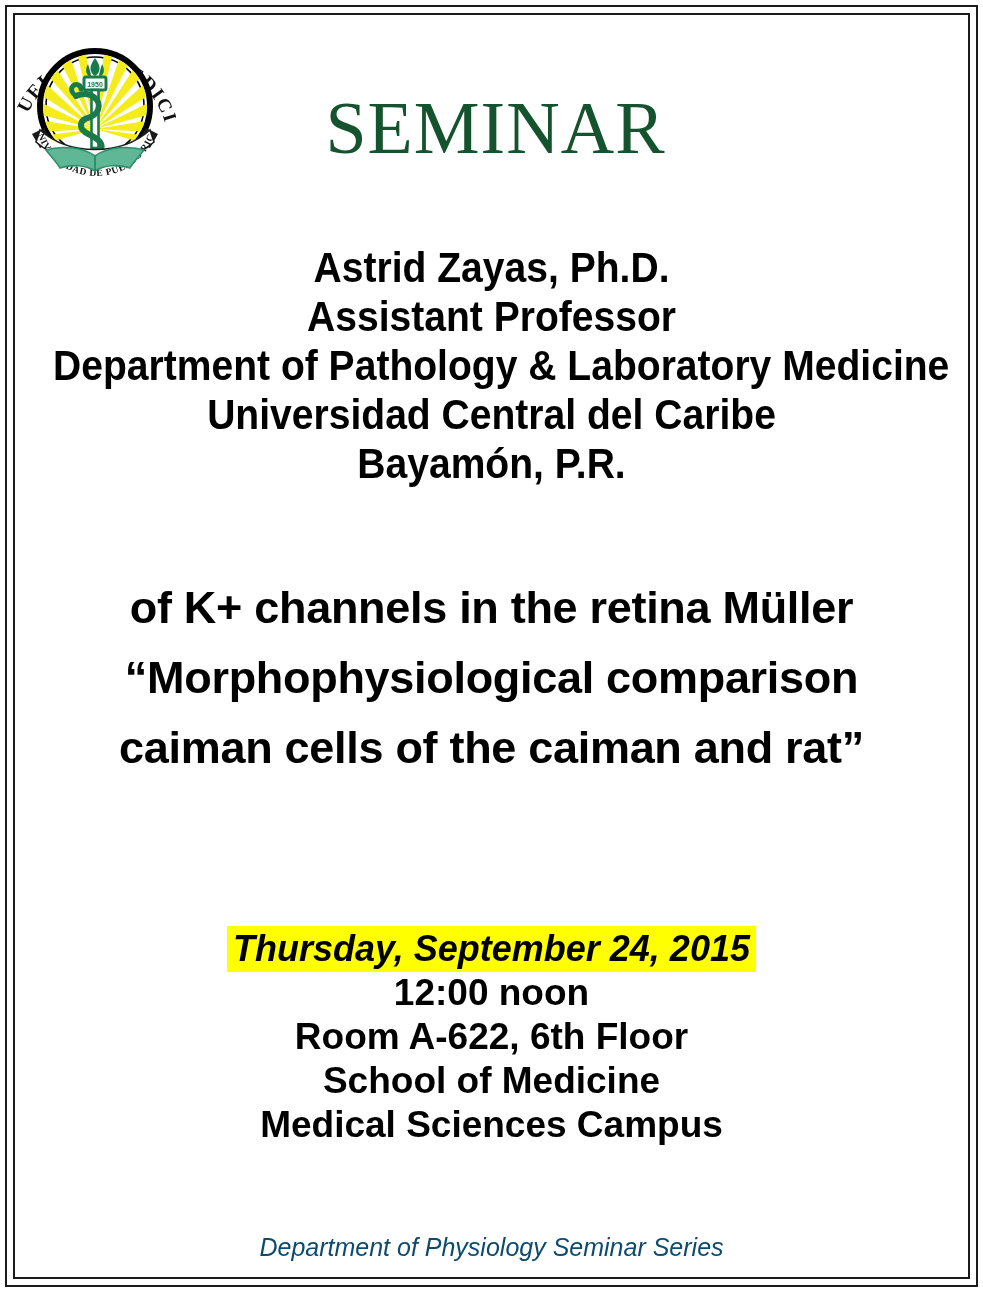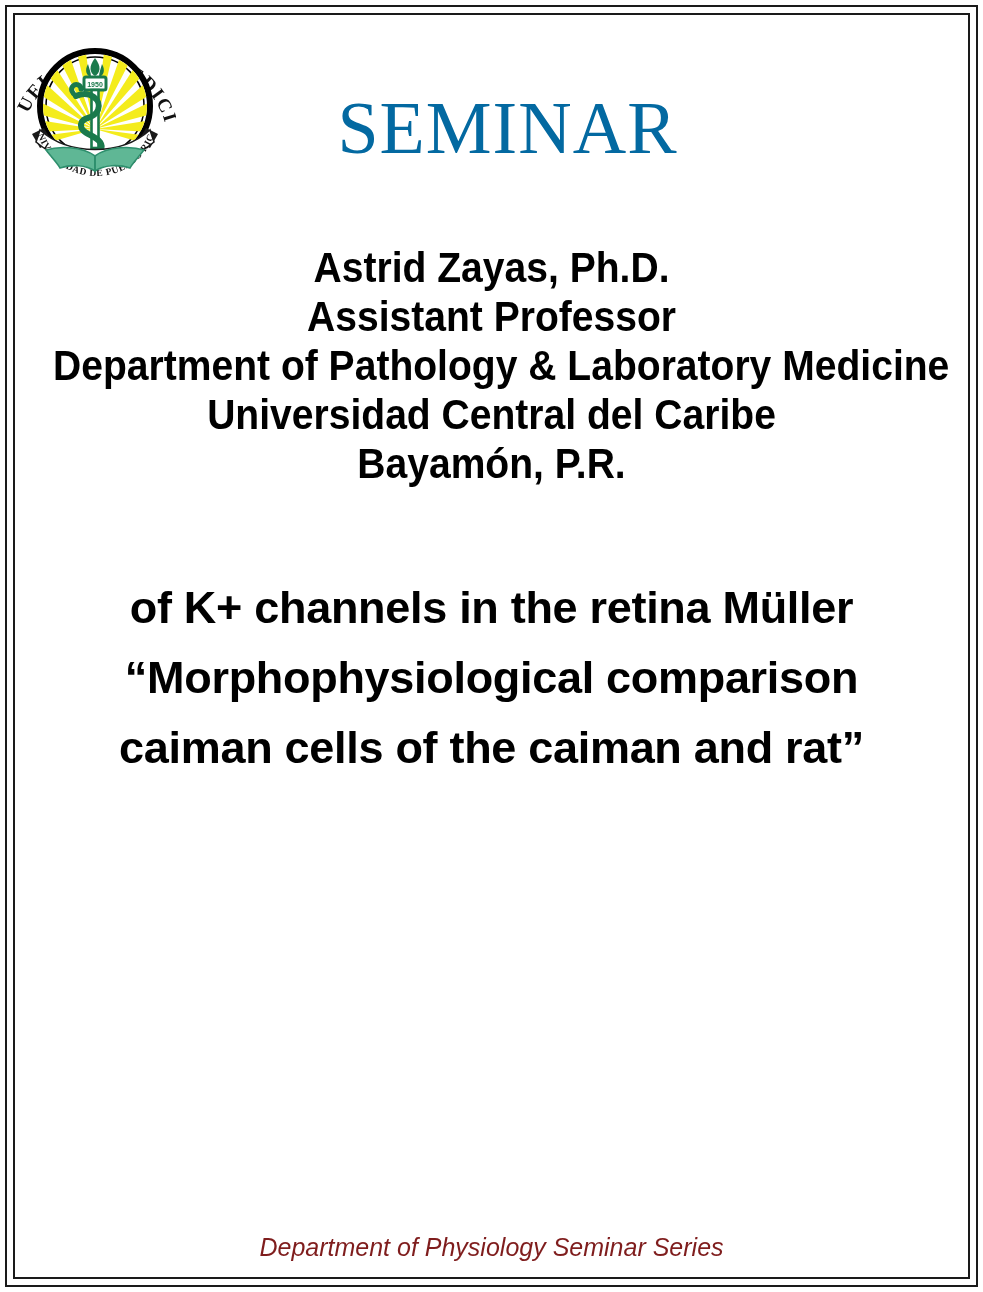--- a/index.html
+++ b/index.html
@@ -59,28 +59,28 @@
     left: 20px;
     top: 0;
     width: 943px;
     height: 1292px;
     box-sizing: border-box;
     text-align: center;
   }
 
   .seminar-heading {
     position: absolute;
-    left: 16px;
+    left: 4px;
     top: 91px;
     width: 943px;
     font-family: "Liberation Serif", serif;
     font-size: 74px;
     font-weight: 400;
     letter-spacing: 1px;
-    color: #0369a1;
+    color: #14532d;
     line-height: 1.0;
   }
 
   .speaker-block {
     position: absolute;
     left: 0;
     top: 243px;
     width: 943px;
     font-family: "Liberation Sans Narrow", "Liberation Sans", sans-serif;
     font-weight: 700;
@@ -130,21 +130,21 @@
   .footer-note {
     position: absolute;
     left: 0;
     top: 1232px;
     width: 943px;
     font-family: "Liberation Sans", sans-serif;
     font-weight: 400;
     font-style: italic;
     font-size: 25px;
     line-height: 30px;
-    color: #7f1d1d;
+    color: #0c4a6e;
   }
 </style>
 </head>
 <body>
 
 <div class="poster">
 
   <div class="border-outer"></div>
   <div class="border-inner"></div>
 
@@ -229,17 +229,24 @@
       <span class="line">Universidad Central del Caribe</span>
       <span class="line">Bayamón, P.R.</span>
     </div>
 
     <div class="talk-title">
       <span class="line">of K+ channels in the retina Müller</span>
       <span class="line">“Morphophysiological comparison</span>
       <span class="line">caiman cells of the caiman and rat”</span>
     </div>
 
+    <div class="event-block">
+      <span class="line date-line"><span class="hl">Thursday, September 24, 2015</span></span>
+      <span class="line">12:00 noon</span>
+      <span class="line">Room A-622, 6th Floor</span>
+      <span class="line">School of Medicine</span>
+      <span class="line">Medical Sciences Campus</span>
+    </div>
 
     <div class="footer-note">Department of Physiology Seminar Series</div>
 
   </div>
 </div>
 
 </body></html>

